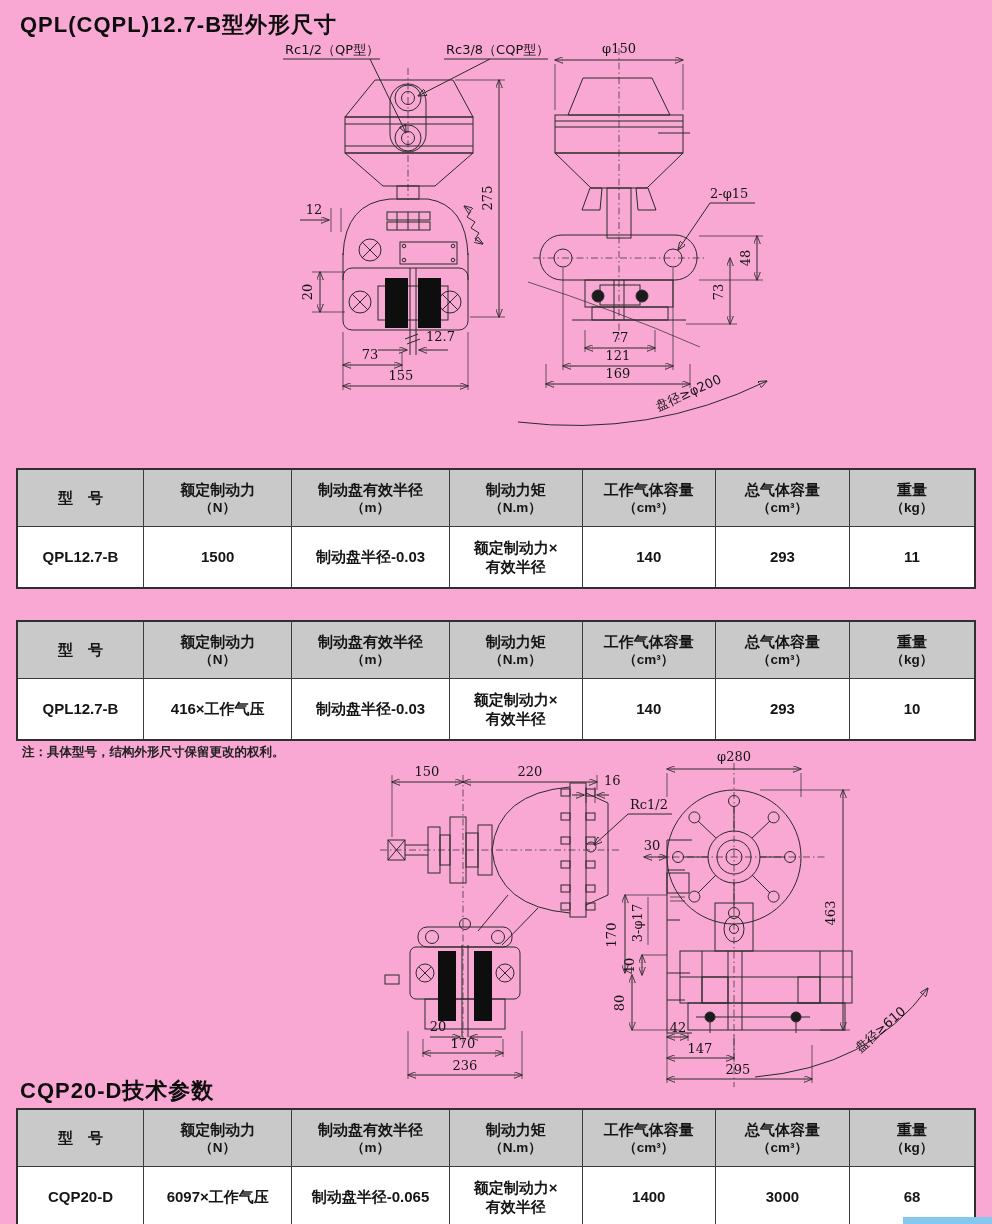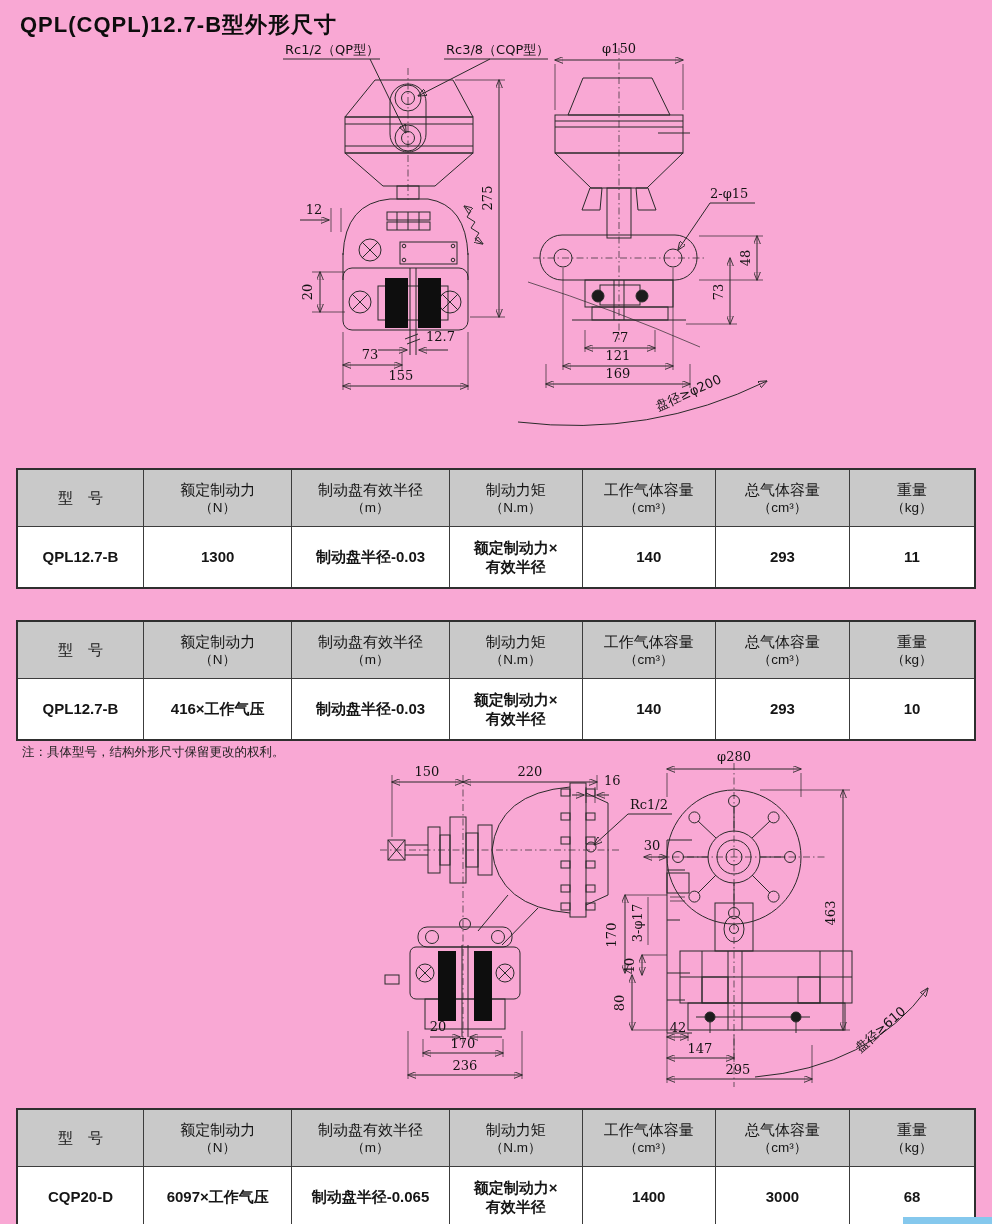--- a/index.html
+++ b/index.html
@@ -1,33 +1,33 @@
 <!DOCTYPE html>
 <html><head>
 <meta charset="utf-8">
 <style>
   html,body{margin:0;padding:0;background:#fff;}
   #page{position:relative;width:992px;height:1224px;background:#f9a8d4;overflow:hidden;
         font-family:"Liberation Sans",sans-serif;color:#111;}
   .h1{position:absolute;left:20px;font-size:22px;font-weight:700;color:#0d0d0d;letter-spacing:1px;}
-  .note{position:absolute;left:22px;font-size:12.5px;font-weight:400;color:#222;}
+  .note{position:absolute;left:22px;font-size:12.5px;font-weight:700;color:#222;}
   svg.cad{position:absolute;}
   svg.cad path,svg.cad line,svg.cad rect,svg.cad circle,svg.cad ellipse,svg.cad polyline
     {stroke:#2a2a2a;fill:none;stroke-width:1;}
   svg.cad .cl{stroke-dasharray:7 3 1.5 3;stroke-width:.7;}
   svg.cad .thin{stroke-width:.7;}
   svg.cad .blk{fill:#0e0e0e;stroke:none;}
   svg.cad .fil{fill:#1c1c1c;}
   svg.cad text{font-family:"DejaVu Serif",serif;font-size:13px;fill:#141414;stroke:none;}
   svg.cad text.cjk{font-family:"DejaVu Sans",sans-serif;font-size:13px;}
   table.tbl{position:absolute;left:16px;width:960px;border-collapse:collapse;table-layout:fixed;
             border:2px solid #2f2f2f;}
   table.tbl th,table.tbl td{border:1.5px solid #3c3c3c;text-align:center;vertical-align:middle;
             padding:2px;color:#151515;}
-  table.tbl th{background:#c9c9c9;height:52px;font-weight:400;}
+  table.tbl th{background:#c9c9c9;height:52px;font-weight:700;}
   table.tbl .hn{font-size:15px;line-height:1.35;}
   table.tbl .hu{font-size:13.5px;line-height:1.2;}
   table.tbl td{height:56px;background:#fff;font-size:15px;font-weight:700;white-space:pre-line;line-height:1.3;}
   .accent{position:absolute;left:903px;top:1217px;width:89px;height:7px;background:#85c8ed;}
 </style>
 </head>
 <body>
 
 <div id="page">
 
@@ -220,21 +220,21 @@
           </th>
       <th>
             <div class="hn">重量</div>
             <div class="hu">（kg）</div>
           </th>
     </tr>
       </thead>
     <tbody>
         <tr>
       <td>QPL12.7-B</td>
-      <td>1300</td>
+      <td>1500</td>
       <td>制动盘半径-0.03</td>
       <td>额定制动力×
 有效半径</td>
       <td>140</td>
       <td>293</td>
       <td>11</td>
     </tr>
       </tbody>
   </table>
 
@@ -468,20 +468,21 @@
 
     <line class="thin" x1="354" y1="290" x2="354" y2="317"></line>
     <line x1="287" y1="313" x2="354" y2="313" marker-start="url(#ar)" marker-end="url(#ar)"></line>
     <text x="320" y="308" text-anchor="middle">147</text>
 
     <line class="thin" x1="432" y1="300" x2="432" y2="338"></line>
     <line x1="287" y1="334" x2="432" y2="334" marker-start="url(#ar)" marker-end="url(#ar)"></line>
     <text x="358" y="329" text-anchor="middle">295</text>
   </svg>
 
+  <div class="h1" style="top:1076px">CQP20-D技术参数</div>
   <table class="tbl" style="top:1108px">
     <colgroup>
         <col style="width:13.2%">
         <col style="width:15.5%">
         <col style="width:16.4%">
         <col style="width:13.9%">
         <col style="width:13.9%">
         <col style="width:14%">
         <col style="width:13.1%">
       </colgroup>

